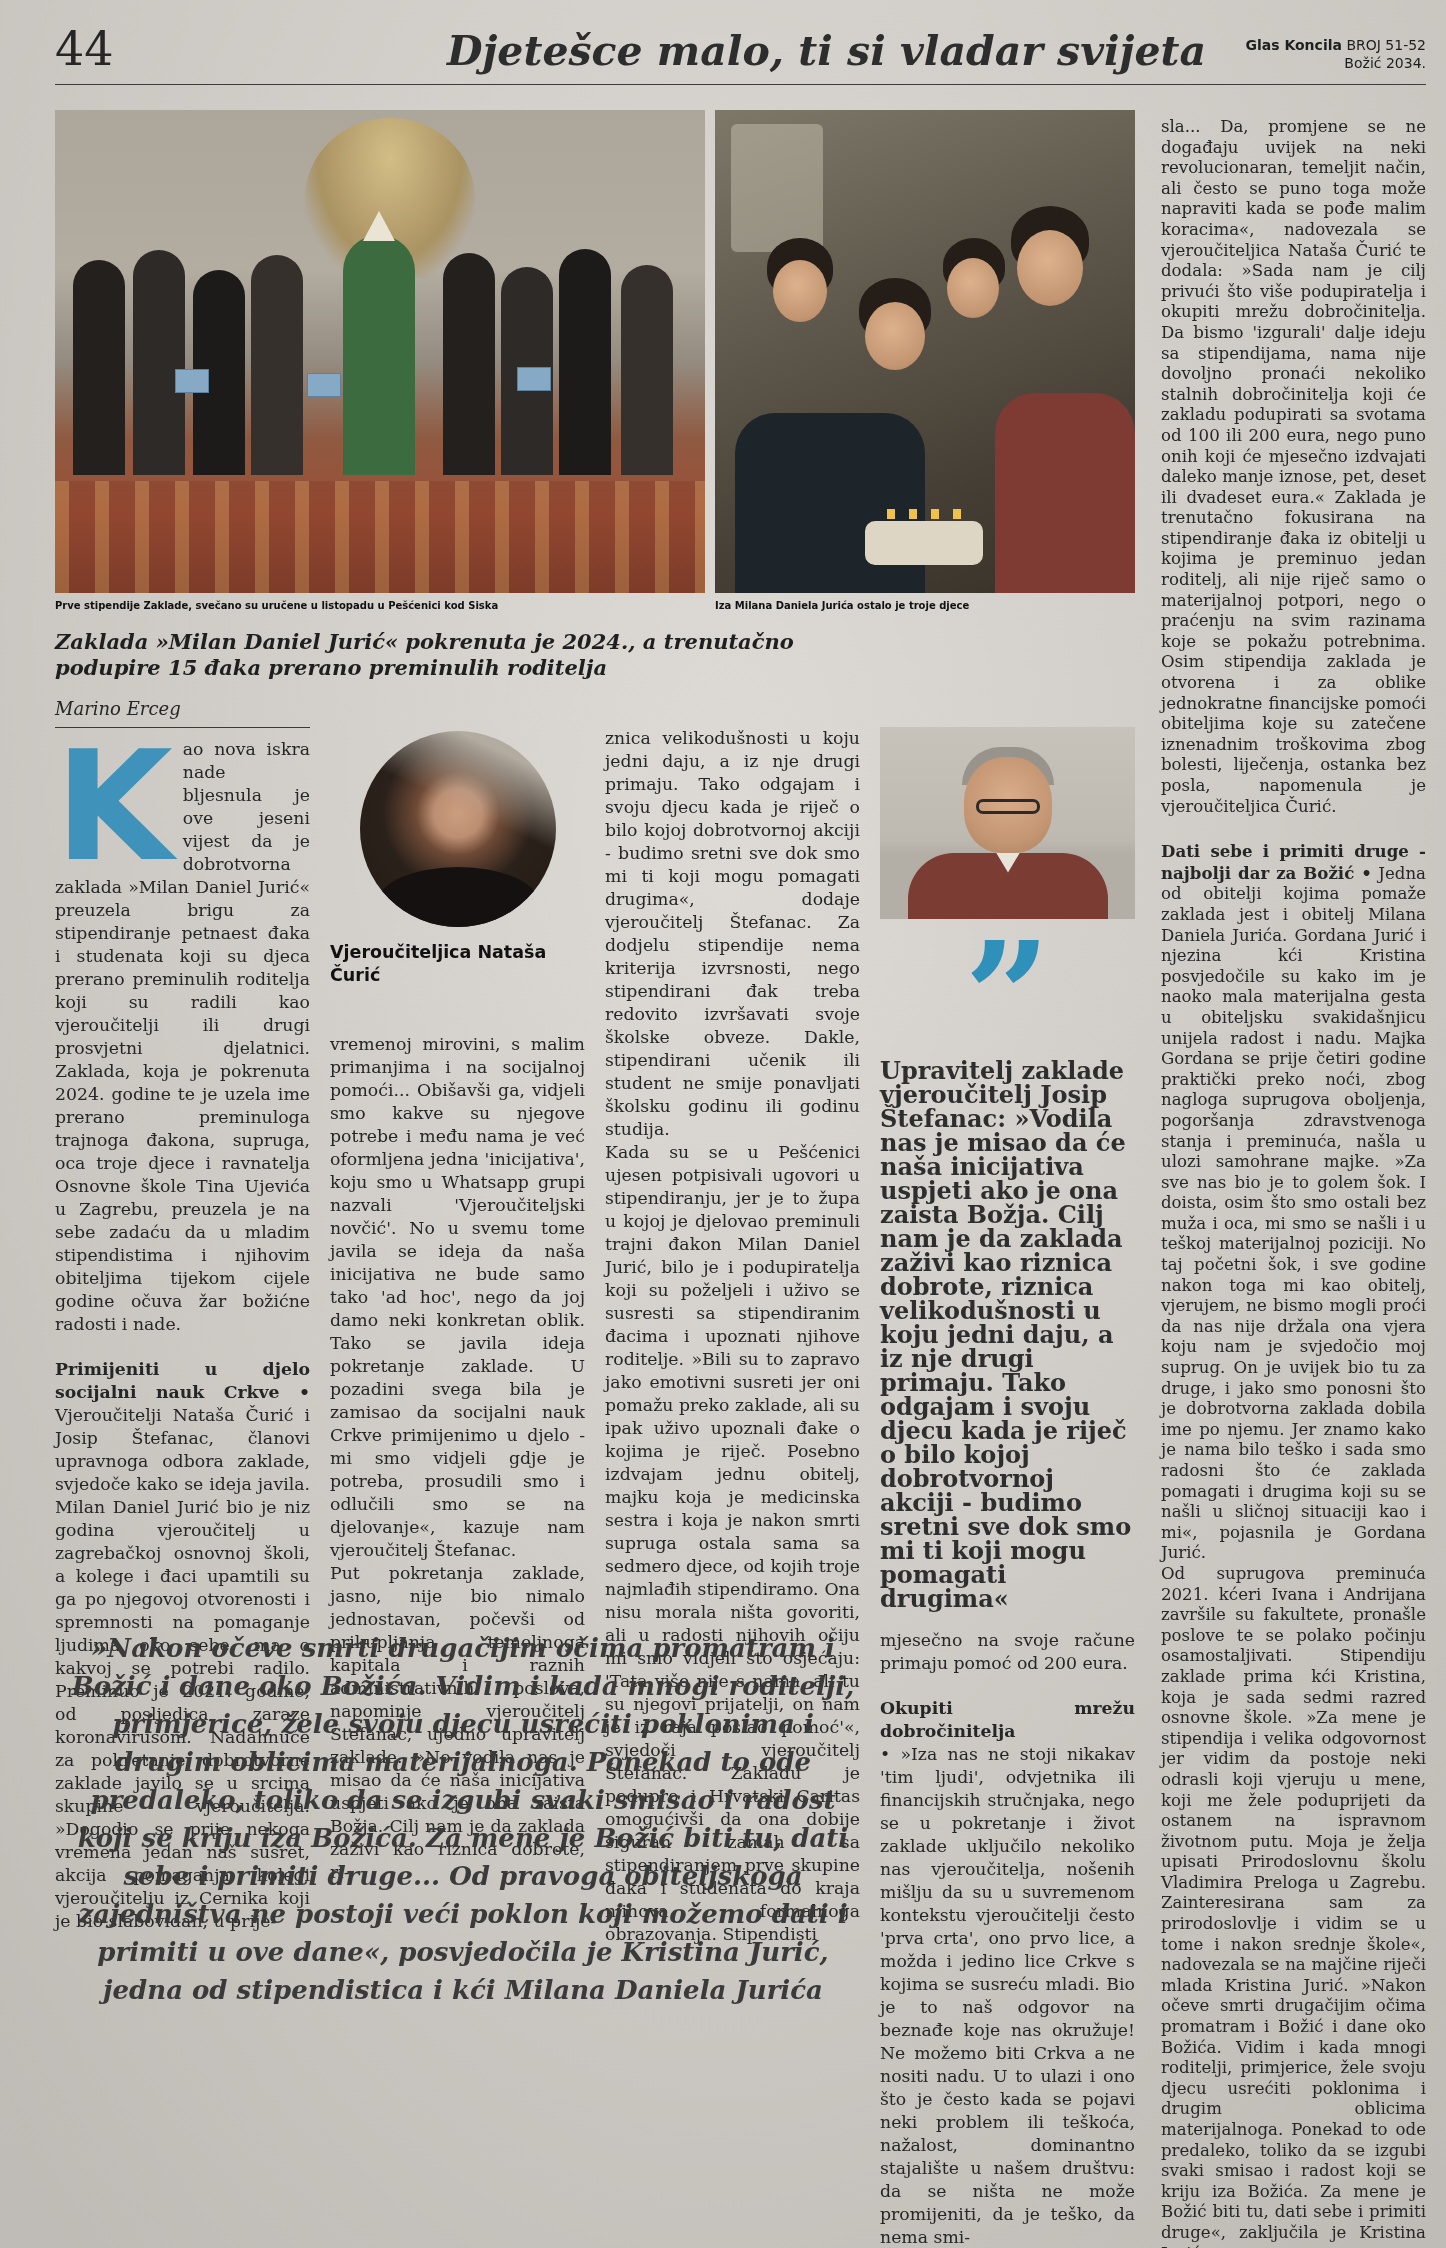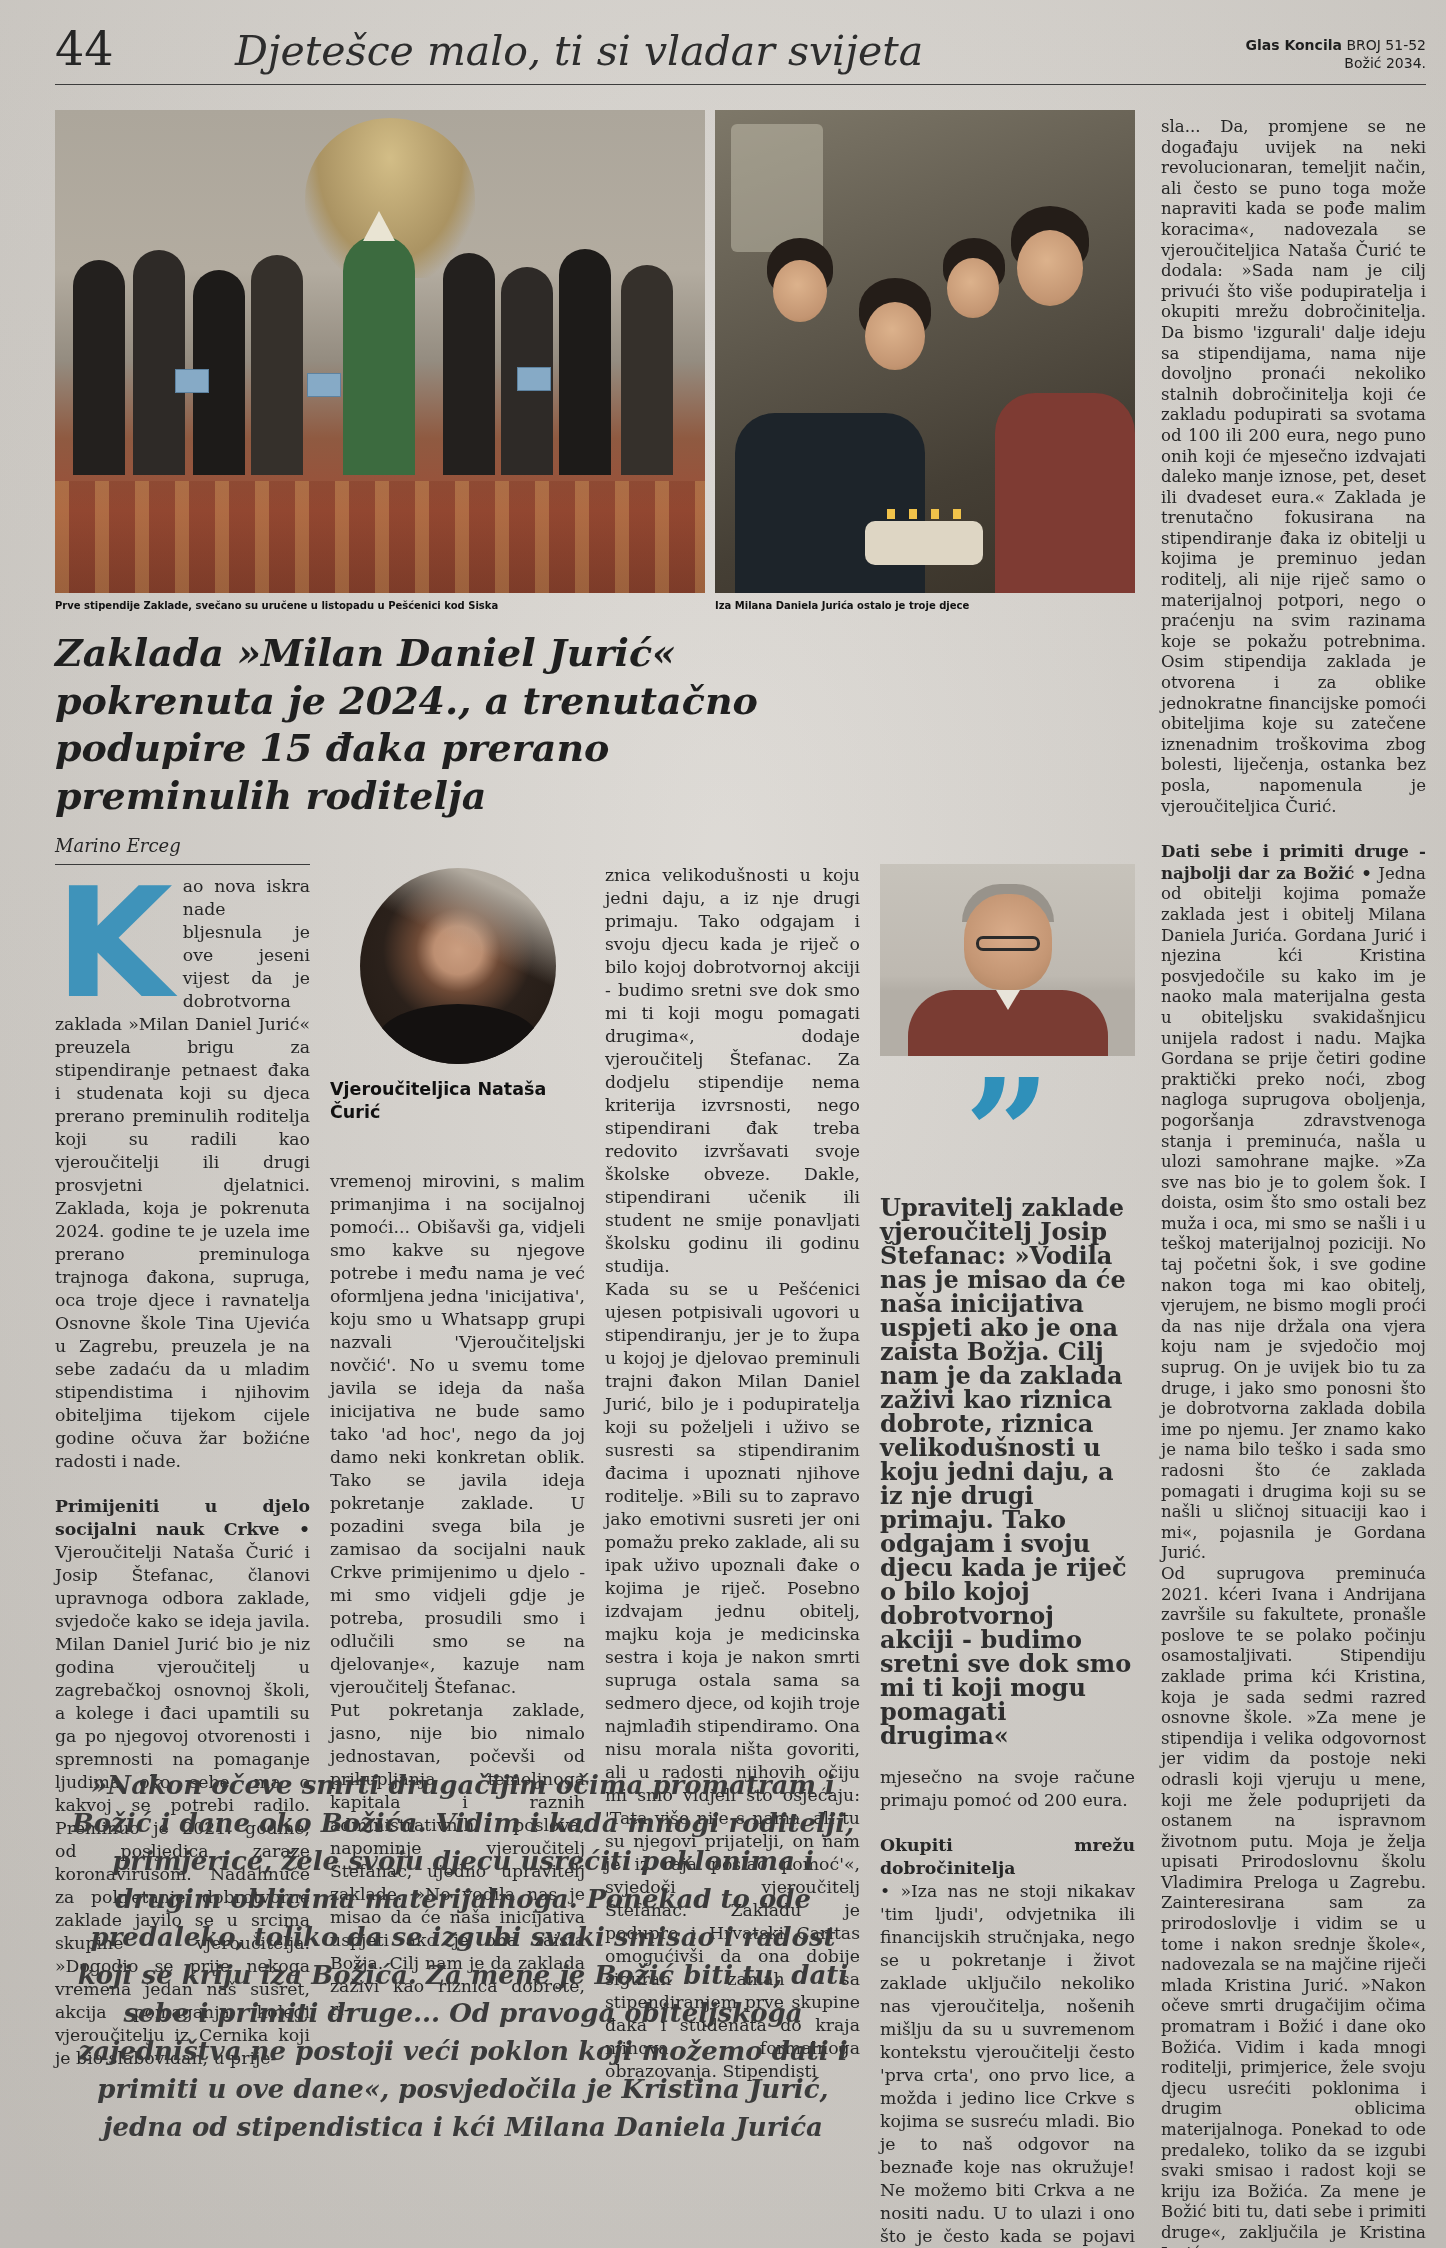--- a/index.html
+++ b/index.html
@@ -8,21 +8,21 @@
     position:relative; width:1446px; height:2248px; margin:0 auto;
     background:
       radial-gradient(ellipse at 50% 38%, rgba(255,255,255,.22), rgba(0,0,0,.08) 95%),
       linear-gradient(#d7d3cd,#cfcbc5);
     font-family:"DejaVu Serif", serif; color:#262626;
     padding:26px 20px 0 55px; overflow:hidden;
   }
   
   .hdr { display:flex; align-items:flex-end; border-bottom:1.5px solid #3c3c3c; padding-bottom:12px; }
   .hdr .pnum { font-size:46px; line-height:1; width:180px; }
-  .hdr .ptitle { flex:1; text-align:left; font-style:italic; font-weight:normal; font-size:41px; line-height:1; color:#2d2d2d; }
+  .hdr .ptitle { flex:1; text-align:right; font-style:italic; font-weight:bold; font-size:41px; line-height:1; color:#2d2d2d; }
   .hdr .issue { width:220px; text-align:right; font-family:"DejaVu Sans", sans-serif; font-size:14px; line-height:1.3; color:#1e1e1e; }
   
   .content { display:flex; gap:26px; margin-top:18px; }
   .leftcol { width:1080px; flex:0 0 1080px; }
   .sidebar { flex:1; padding-top:14px; font-size:16.6px; line-height:20.6px; text-align:justify; }
   .sidebar p { margin:0; }
   .sidebar .gap { margin-top:24px; }
   .inhead { font-weight:bold; }
   
   .kicker { background:#58a1c2; color:#f3f1ea; font-family:"DejaVu Sans", sans-serif; font-weight:bold;
@@ -39,21 +39,21 @@
   .abs { position:absolute; }
   .fig { position:absolute; bottom:118px; width:52px; border-radius:26px 26px 0 0; }
   .folder { position:absolute; width:34px; height:24px; background:#86aac6; border:1px solid #5d82a0; }
   .carpet { position:absolute; left:0; right:0; bottom:0; height:112px;
     background:repeating-linear-gradient(90deg, rgba(210,160,90,.35) 0 14px, rgba(120,50,30,.28) 14px 40px); }
   .face { position:absolute; border-radius:50%; background:radial-gradient(circle at 45% 40%, #dcb28c, #c39572 70%, #aa8058); }
   .hair { position:absolute; border-radius:50% 50% 40% 40%; background:#241d18; }
   
   .headline { margin-top:30px; color:#3f93ba; font-weight:bold; font-style:italic;
               font-size:62px; line-height:1.08; letter-spacing:-1px; }
-  .subhead { margin-top:18px; width:740px; font-weight:bold; font-style:italic; font-size:38px; line-height:1.25; color:#1f1f1f; }
+  .subhead { margin-top:18px; width:740px; font-weight:bold; font-style:italic; font-size:21px; line-height:1.25; color:#1f1f1f; }
   .byline { margin:16px 0 8px; font-weight:normal; font-style:italic; font-size:18px; }
   
   .cols { position:relative; display:flex; gap:20px; height:1215px; }
   .col { width:255px; flex:0 0 255px; font-size:17.3px; line-height:23px; text-align:justify; }
   .col p { margin:0; }
   .col .gap { margin-top:22px; }
   .col1 { border-top:1.5px solid #3a3a3a; padding-top:10px; }
   .dropcap { float:left; font-family:"DejaVu Sans", sans-serif; font-weight:bold; color:#3f93ba;
              font-size:152px; line-height:.8; padding:8px 10px 0 0; }
   .blockhead { display:block; font-weight:bold; }

